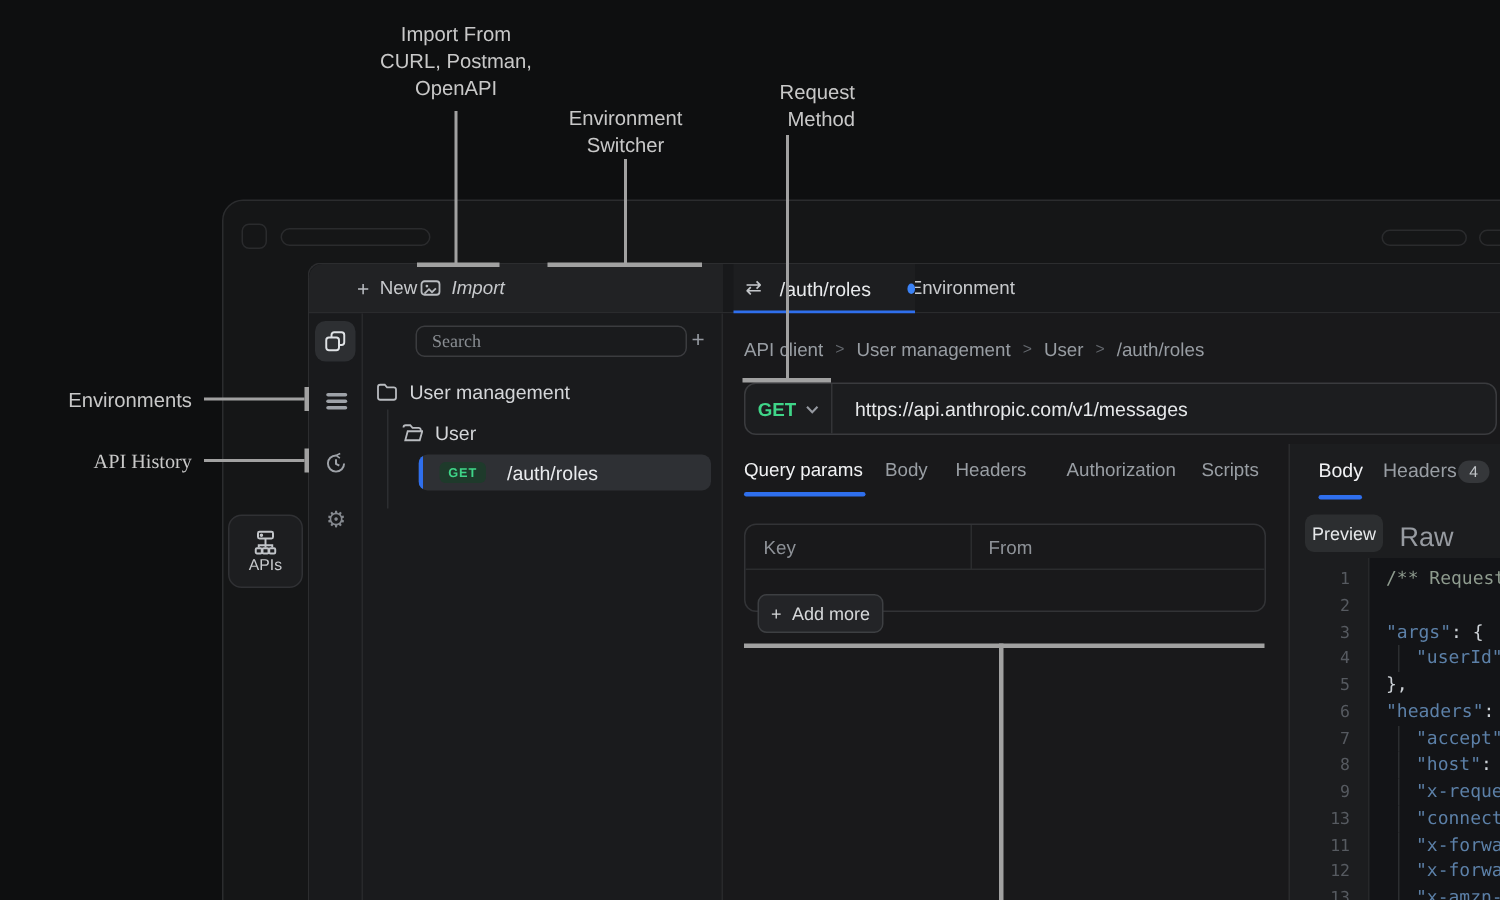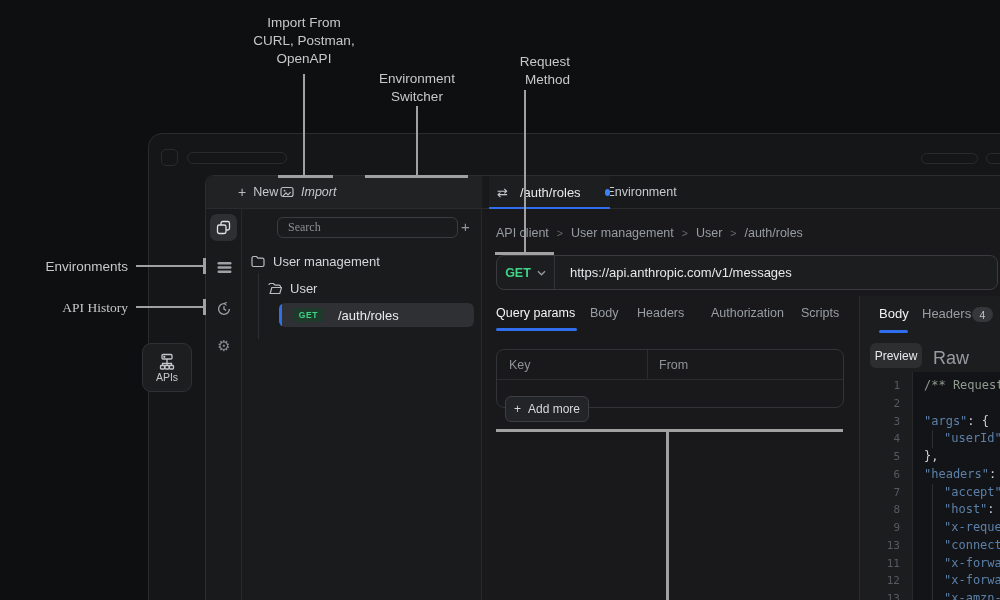--- a/index.html
+++ b/index.html
@@ -15,21 +15,21 @@
                white-space:pre-line; text-align:center; z-index:60; }
   .ann-label.right { text-align:right; }
   .ann-line { position:absolute; background:#a1a1a1; z-index:60; }
 
   
   .outer-window { position:absolute; left:148px; top:133px; width:880px; height:500px;
     background:#151617; border:1px solid #2b2c2e; border-radius:14px; z-index:1; }
   .skel { position:absolute; border:1px solid #2a2b2d; border-radius:7px; }
   .skel-bar { position:absolute; background:#292b2d; border-radius:2px; height:3px; }
   .ghost-ic { position:absolute; color:#3a3c3f; }
-  .apis-item { position:absolute; left:142px; top:343px; width:50px; height:49px;
+  .apis-item { position:absolute; left:152px; top:343px; width:50px; height:49px;
     background:#1d1e20; border:1px solid #303134; border-radius:9px; z-index:2;
     display:flex; flex-direction:column; align-items:center; justify-content:center; gap:0; }
   .apis-item .lbl { font-size:10.5px; color:#c7c9cc; }
 
   
   .panel { position:absolute; left:205px; top:175px; width:795px; height:425px;
     background:#191a1c; border-top:1px solid #2c2d2f; border-left:1px solid #2c2d2f;
     border-top-left-radius:9px; z-index:10; }
 
   

